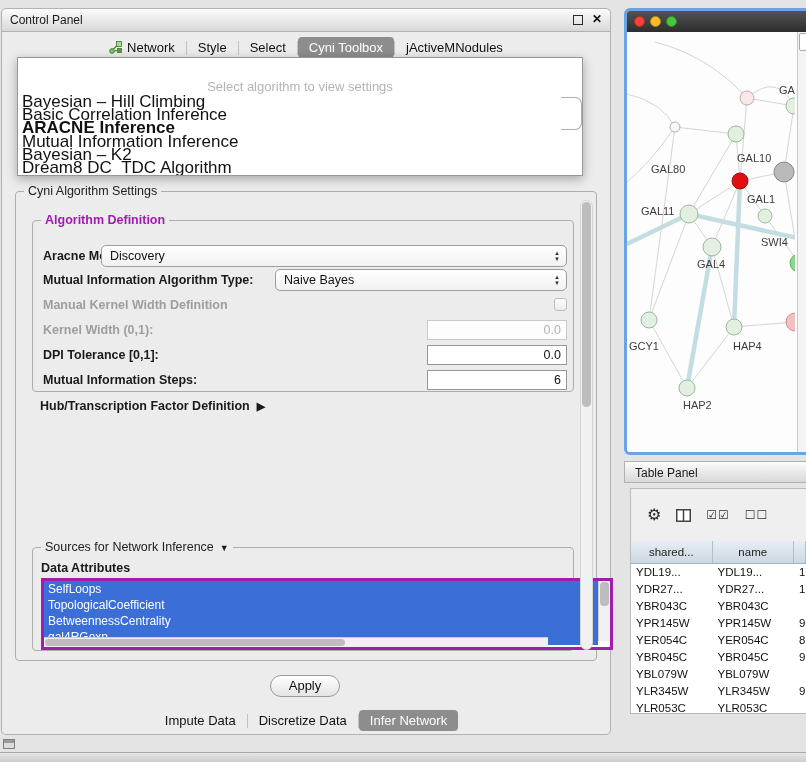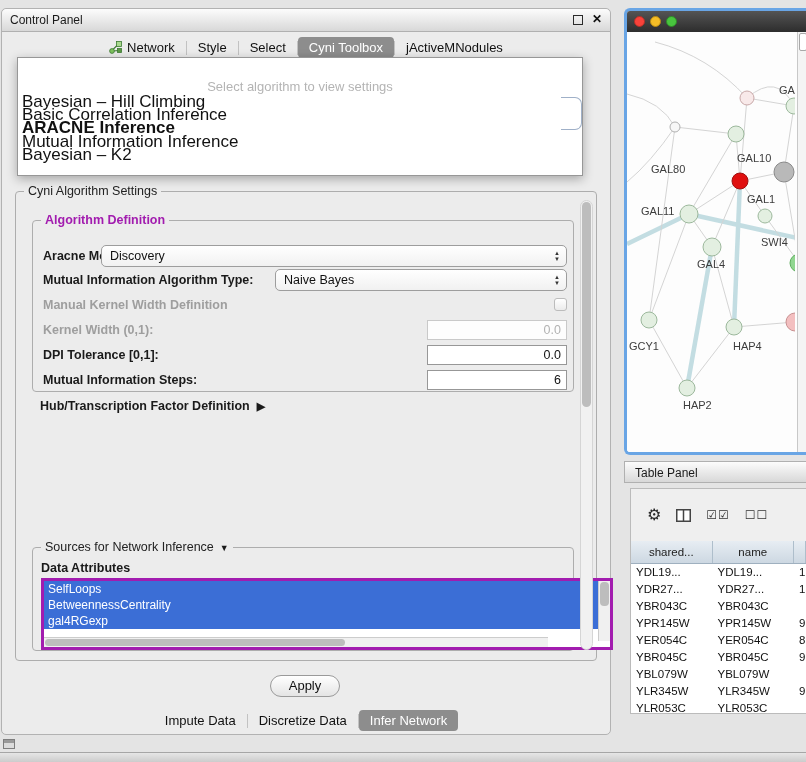--- a/index.html
+++ b/index.html
@@ -218,20 +218,21 @@
       <span class="tri-right"></span>
     </div>
 
 
     <div class="group" id="sources-group">
       <span class="legend tri-down">Sources for Network Inference</span>
       <span class="fl" id="data-attr-label">Data Attributes</span>
       <div id="sources-listbox">
         <div id="sources-list">
             <div class="src-item selected">SelfLoops</div>
+            <div class="src-item selected">TopologicalCoefficient</div>
             <div class="src-item selected">BetweennessCentrality</div>
             <div class="src-item selected">gal4RGexp</div>
           </div>
         <div class="lb-vscroll">
           <div class="lb-vthumb"></div>
         </div>
         <div class="lb-hscroll">
           <div class="lb-hthumb"></div>
         </div>
       </div>
@@ -253,20 +254,21 @@
     </div>
 
   <div class="algo-popup">
     <div class="popup-placeholder">Select algorithm to view settings</div>
     <div id="algo-options">
         <div class="popup-item">Bayesian – Hill Climbing</div>
         <div class="popup-item">Basic Correlation Inference</div>
         <div class="popup-item sel">ARACNE Inference</div>
         <div class="popup-item">Mutual Information Inference</div>
         <div class="popup-item">Bayesian – K2</div>
+        <div class="popup-item">Dream8 DC_TDC Algorithm</div>
       </div>
   </div>
   <div class="combo-ghost"></div>
 </section>
 
 <section class="net-window">
   <div class="net-titlebar">
     <span class="tl red"></span>
     <span class="tl yellow"></span>
     <span class="tl green"></span>

